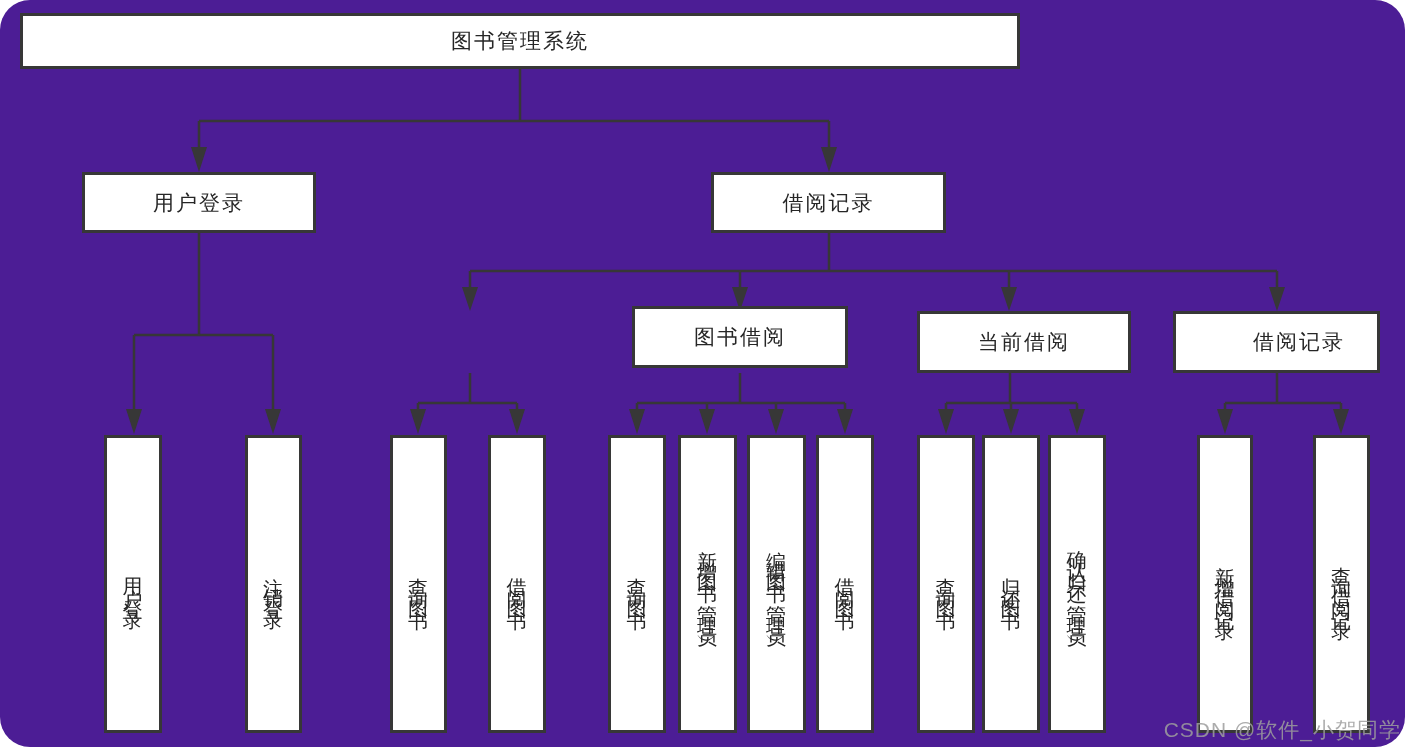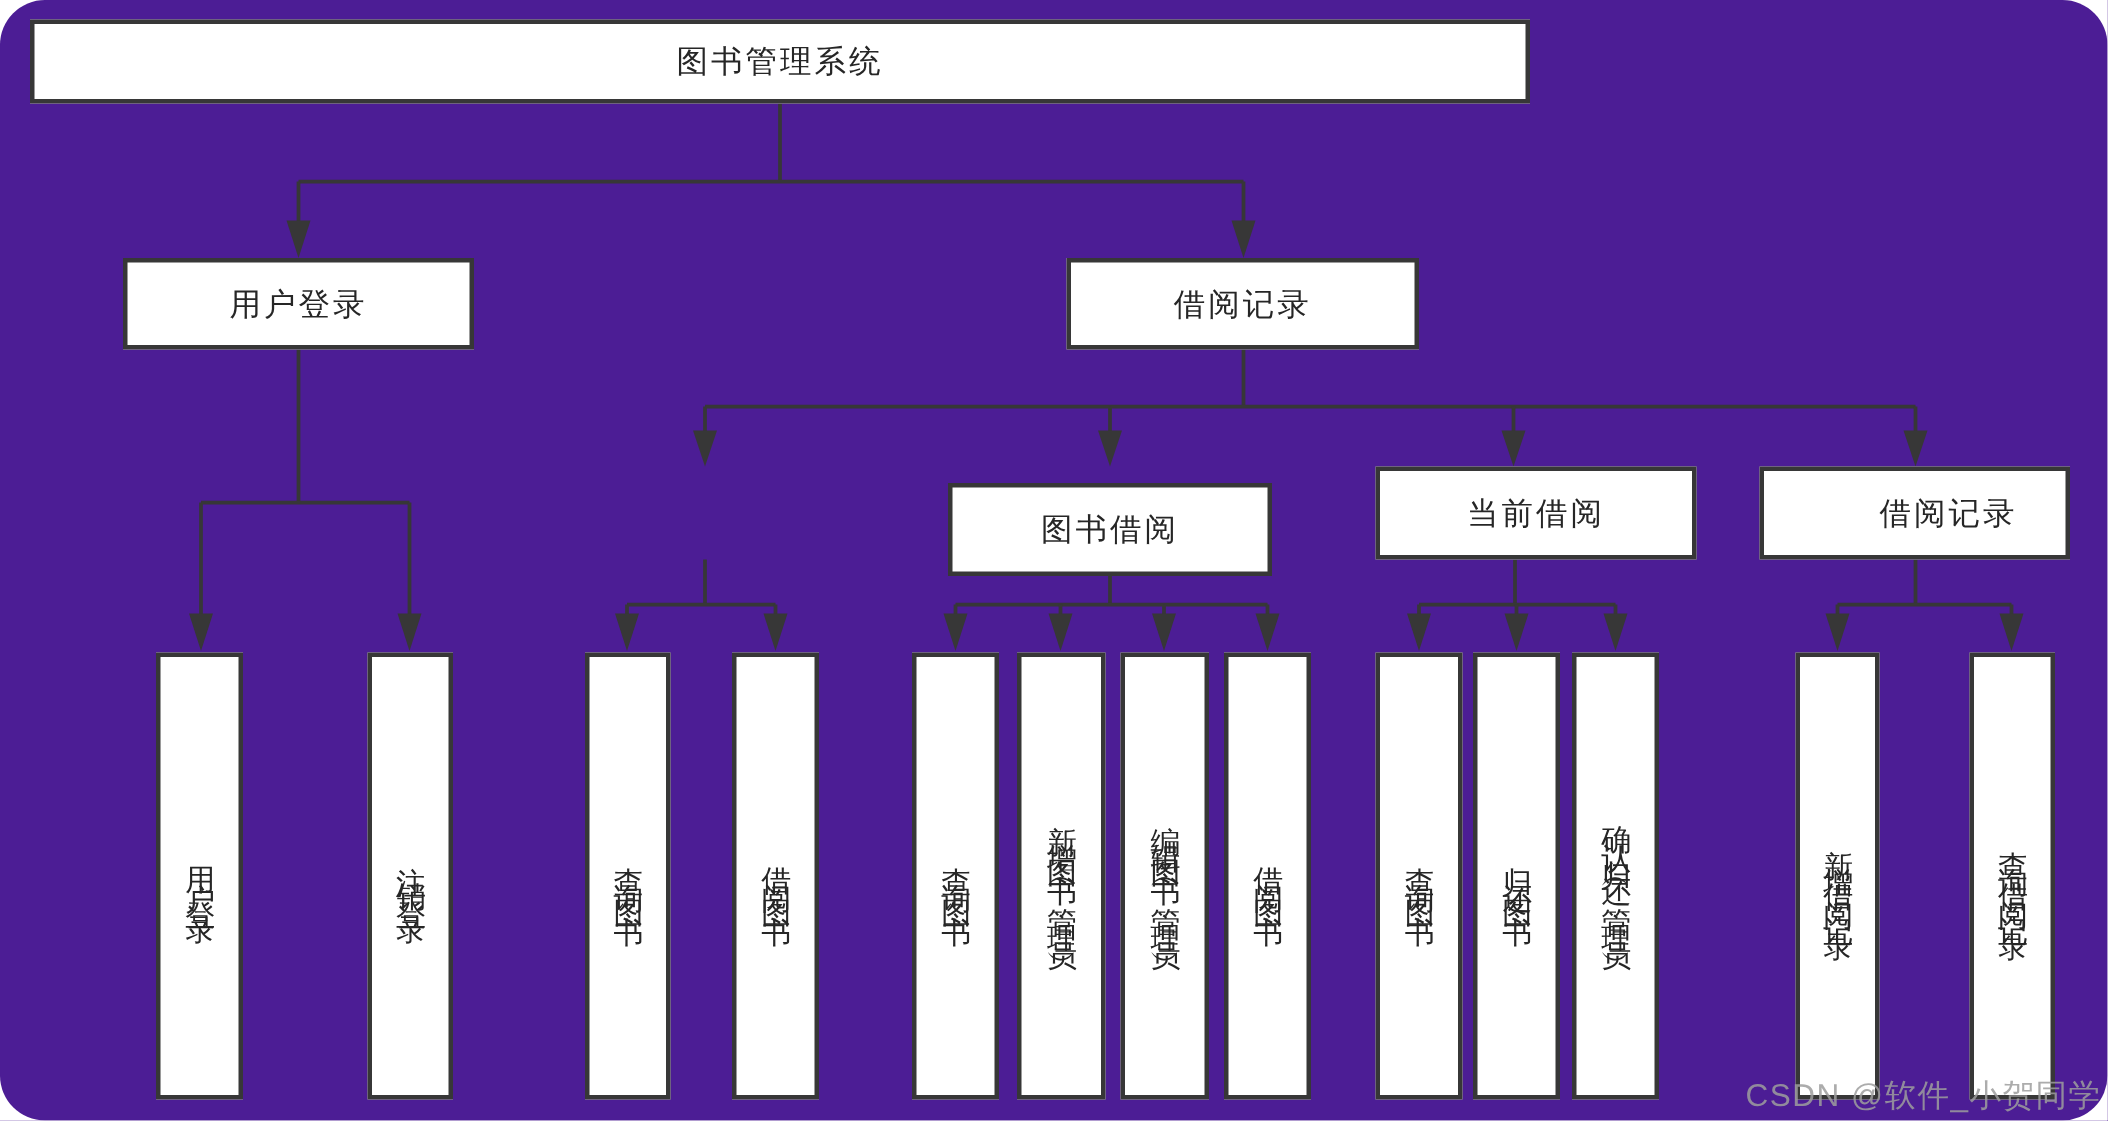--- a/index.html
+++ b/index.html
@@ -133,21 +133,21 @@
       <polygon points="1217,409 1233,409 1225,434"></polygon>
       <polygon points="1333,409 1349,409 1341,434"></polygon>
     </g>
   </svg>
 
   <div class="node root-node" style="left:20px; top:13px; width:1000px; height:56px;">图书管理系统</div>
 
   <div class="node hnode" style="left:82px; top:172px; width:234px; height:61px;">用户登录</div>
   <div class="node hnode" style="left:711px; top:172px; width:235px; height:61px;">借阅记录</div>
 
-  <div class="node hnode" style="left:632px; top:322px; width:216px; height:62px;">图书借阅</div>
+  <div class="node hnode" style="left:632px; top:306px; width:216px; height:62px;">图书借阅</div>
   <div class="node hnode" style="left:903px; top:311px; width:214px; height:62px;margin-left:14px;">当前借阅</div>
   <div class="node hnode" style="left:1173px; top:311px; width:207px; height:62px;padding-left:45px;">借阅记录</div>
 
   <div class="node leaf" style="left:104px; width:58px;">
     <span class="vtext">用户登录</span>
   </div>
   <div class="node leaf" style="left:245px; width:57px;">
     <span class="vtext">注销登录</span>
   </div>
 

